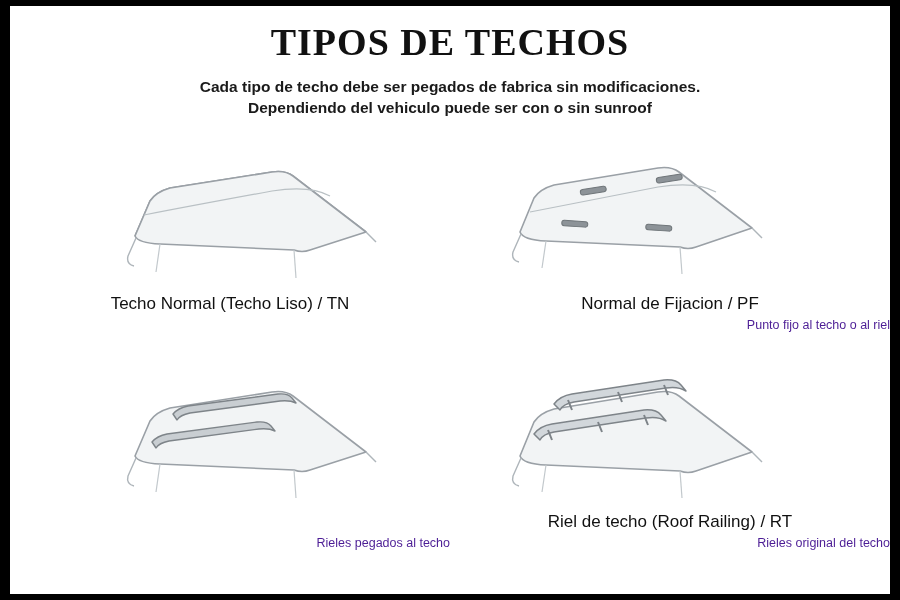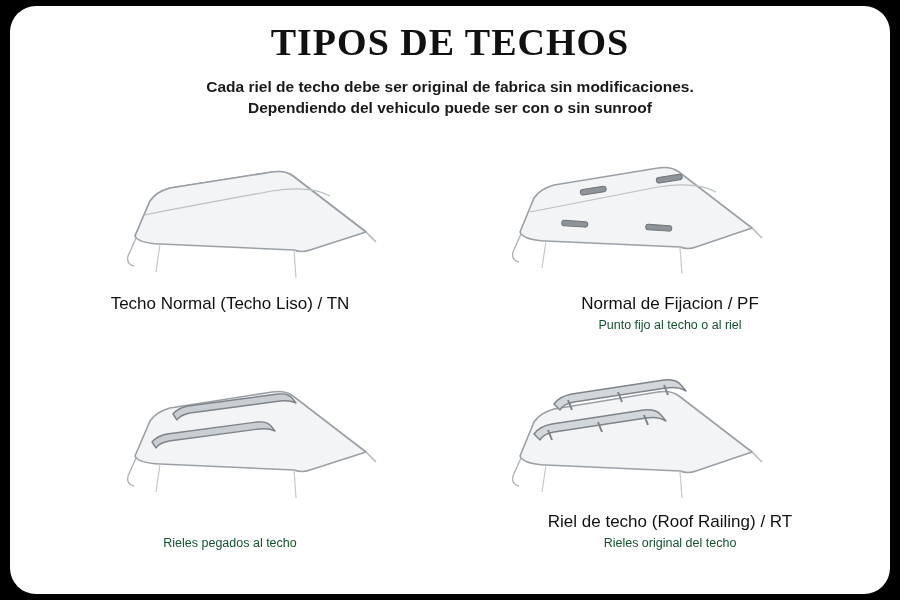--- a/index.html
+++ b/index.html
@@ -14,21 +14,20 @@
     overflow: hidden;
   }
   .sheet {
     position: absolute;
     left: 10px;
     top: 6px;
     width: 880px;
     height: 588px;
     background: #ffffff;
     overflow: hidden;
-    border-radius: 26px;
   }
   .title {
     text-align: center;
     font-size: 38px;
     font-weight: bold;
     letter-spacing: 1px;
     color: #111;
     margin-top: 14px;
     font-family: "Liberation Serif", serif;
   }
@@ -73,35 +72,35 @@
     text-align: center;
     font-size: 17px;
     color: #111;
     font-weight: normal;
   }
   .subcaption {
     position: absolute;
     left: 0;
     top: 172px;
     width: 440px;
-    text-align: center;
+    text-align: right;
     font-size: 12.5px;
-    color: #14532d;
+    color: #4c1d95;
   }
   svg { display: block; }
 </style>
 </head>
 <body>
 
 <div class="sheet">
 
   <div class="title">TIPOS DE TECHOS</div>
 
   <div class="subtitle">
-    <div>Cada riel de techo debe ser original de fabrica sin modificaciones.</div>
+    <div>Cada tipo de techo debe ser pegados de fabrica sin modificaciones.</div>
     <div>Dependiendo del vehiculo puede ser con o sin sunroof</div>
   </div>
 
   <div class="grid">
 
     <div class="cell c0">
       <div class="art">
         <svg width="440" height="150" viewBox="0 0 440 150">
           <g fill="none" stroke="#9aa0a6" stroke-width="1.6" stroke-linejoin="round">
             <path d="M125 90 L140 55 Q146 46 160 42 L262 26 Q275 24 283 30 L356 86" fill="#eef1f2"></path>

